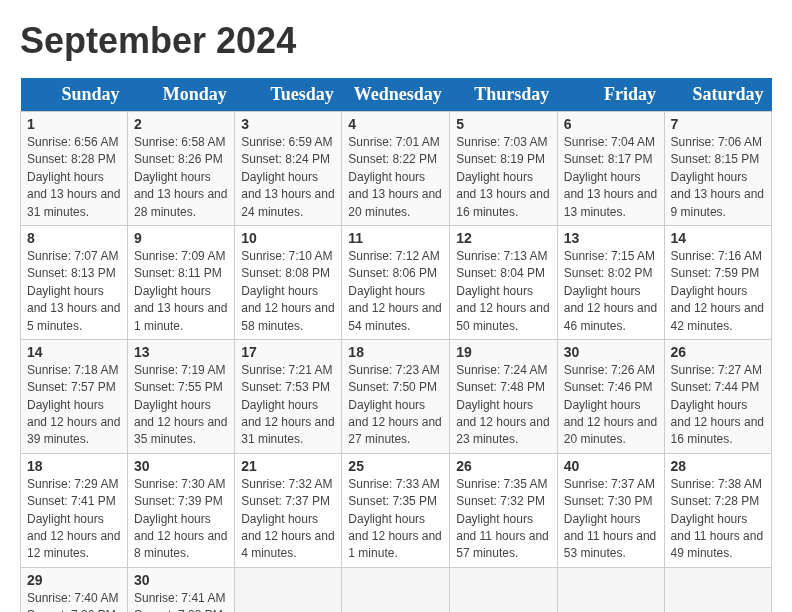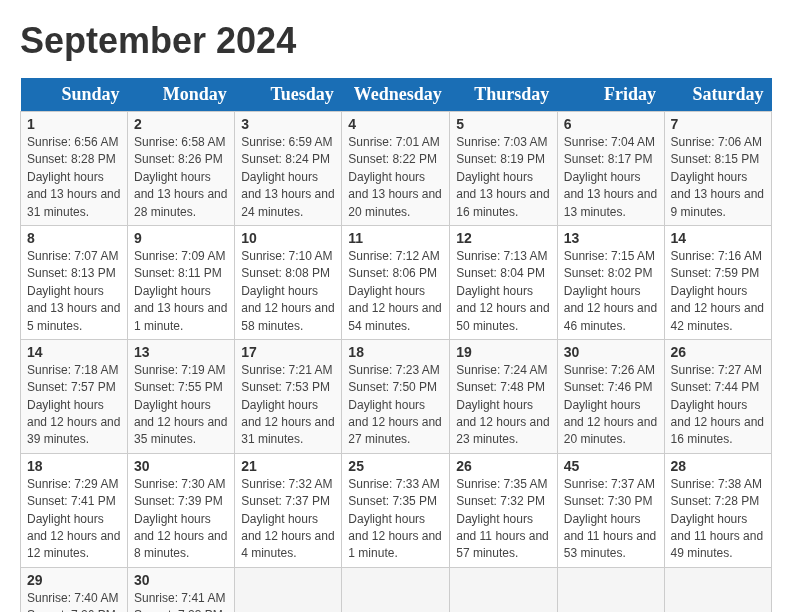--- a/index.html
+++ b/index.html
@@ -343,21 +343,21 @@
         <td>
     <span class="day-number">26</span>
     <div class="day-info">
       Sunrise: 7:35 AM<br>
       Sunset: 7:32 PM<br>
       Daylight hours<br>
       and 11 hours and 57 minutes.
     </div>
   </td>
         <td>
-    <span class="day-number">45</span>
+    <span class="day-number">40</span>
     <div class="day-info">
       Sunrise: 7:37 AM<br>
       Sunset: 7:30 PM<br>
       Daylight hours<br>
       and 11 hours and 53 minutes.
     </div>
   </td>
         <td>
     <span class="day-number">28</span>
     <div class="day-info">

